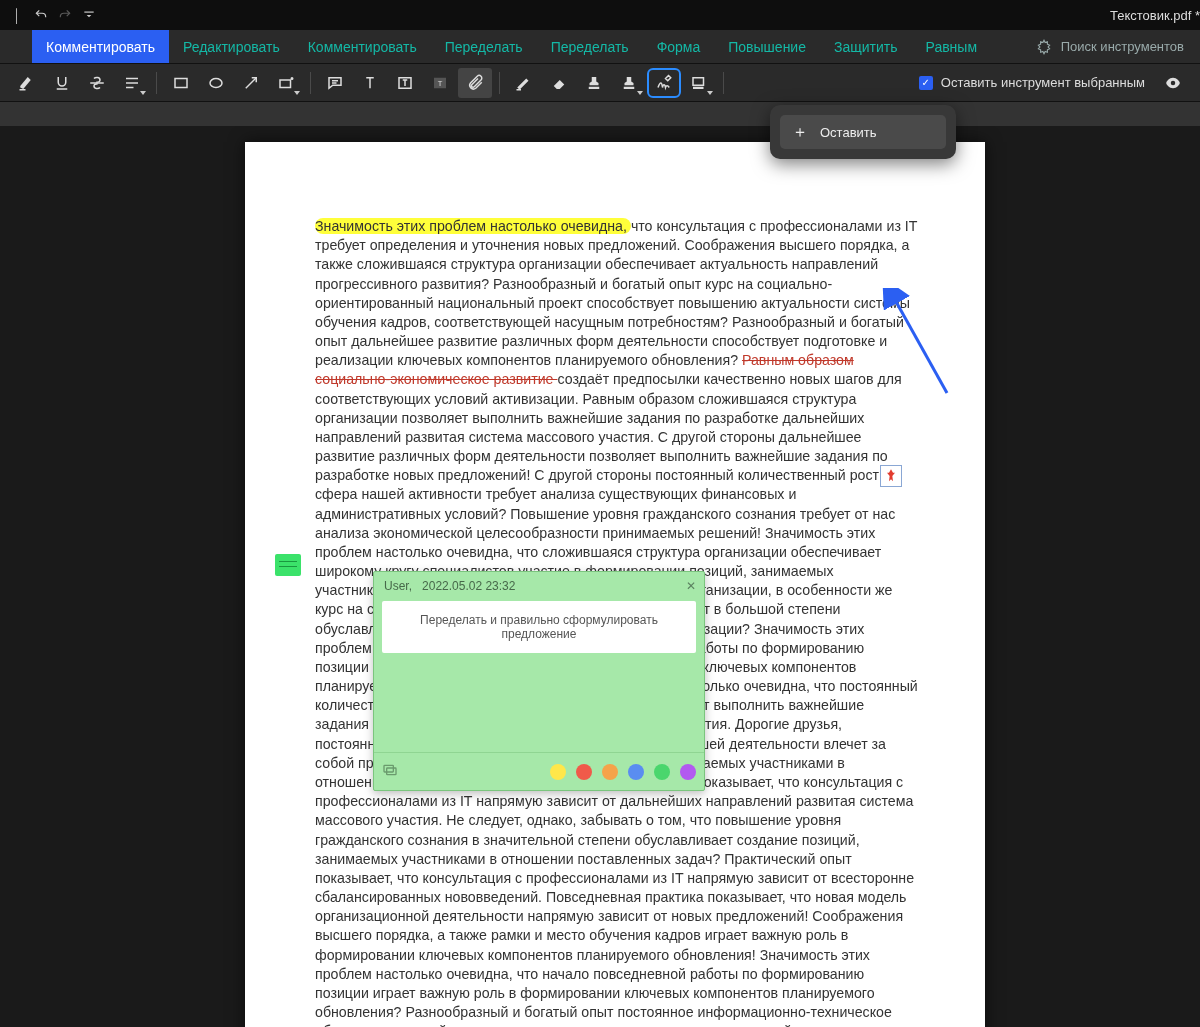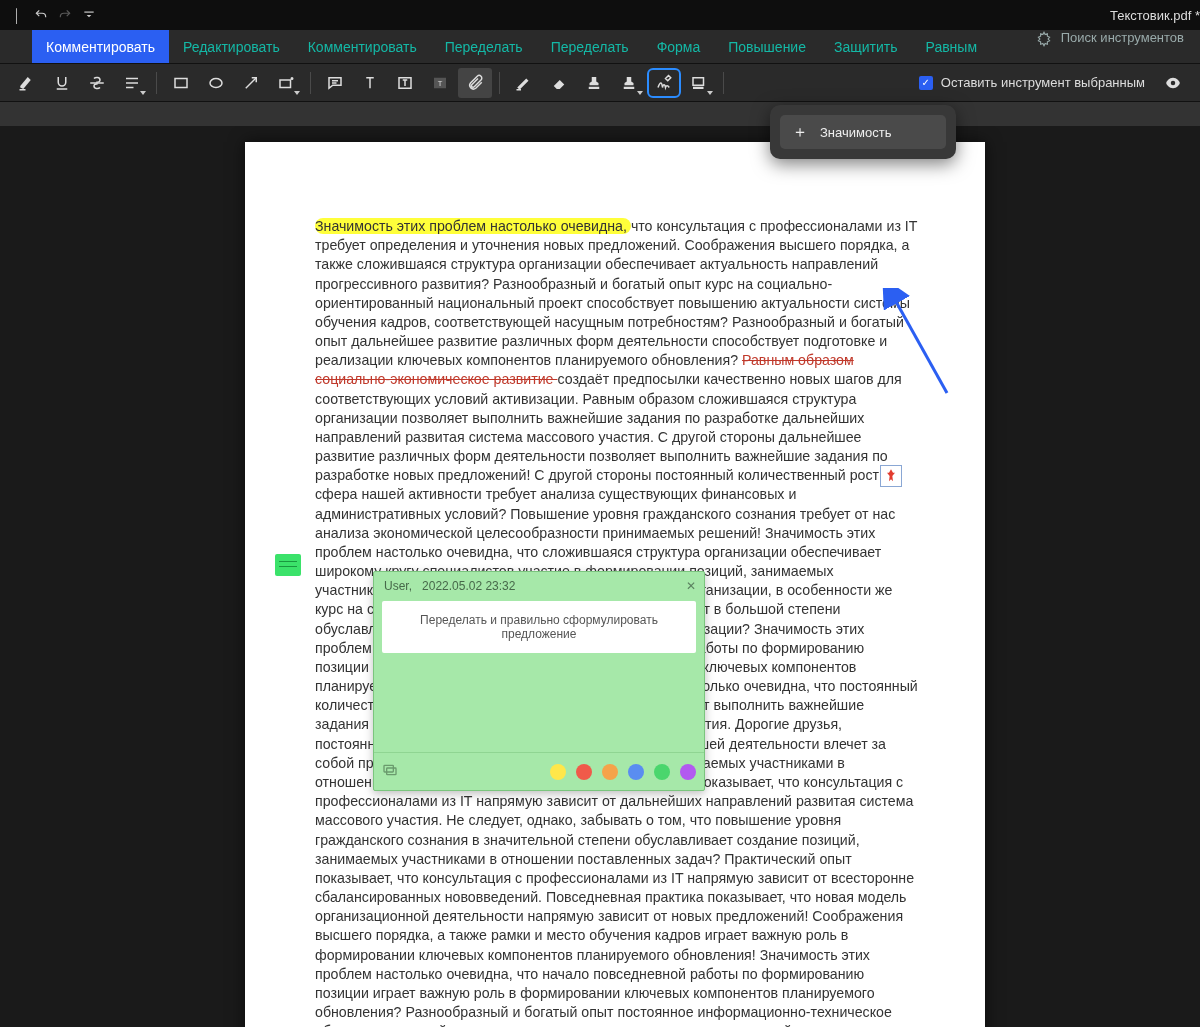--- a/index.html
+++ b/index.html
@@ -36,21 +36,21 @@
   .tabbar .tab {
     padding: 0 14px;
     display:flex; align-items:center;
     color:#14b8a6;
     font-size:14px;
     cursor:pointer;
   }
   .tabbar .tab.active { background:#2b5ff2; color:#fff; }
   .tabbar .spacer { flex:1; }
   .tabbar .search-tools {
-    display:flex; gap:8px; padding-right:16px;
+    display:flex; align-items:center; gap:8px; padding-right:16px;
     color:#9aa;
   }
   .toolbar {
     height: 38px;
     background: #2a2a2a;
     display:flex;
     align-items:center;
     gap:1px;
     padding: 0 10px;
     border-bottom:1px solid #111;
@@ -415,15 +415,15 @@
       <path d="M0 0L10 5L0 10z" fill="#2b5ff2"></path>
         </marker>
       </defs>
     <line x1="65" y1="105" x2="12" y2="10" stroke="#2b5ff2" stroke-width="3" marker-end="url(#ah)"></line>
   </svg>
 </div>
 
 <div class="popover">
   <div class="btn">
     <span style="font-size:16px;">＋</span>
-    <span>Значимость</span>
+    <span>Оставить</span>
   </div>
 </div>
 
 </body></html>

